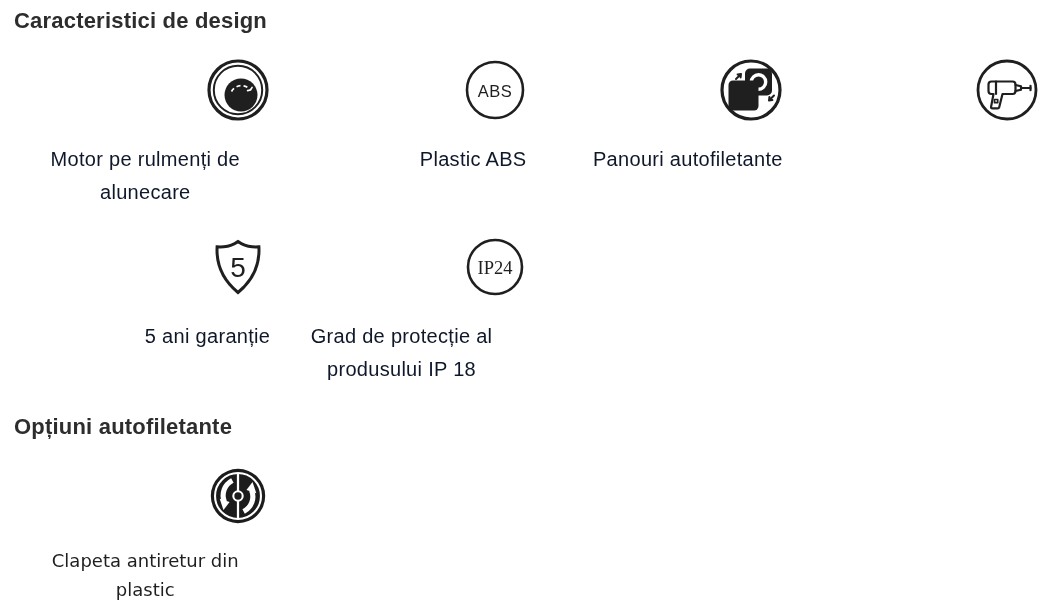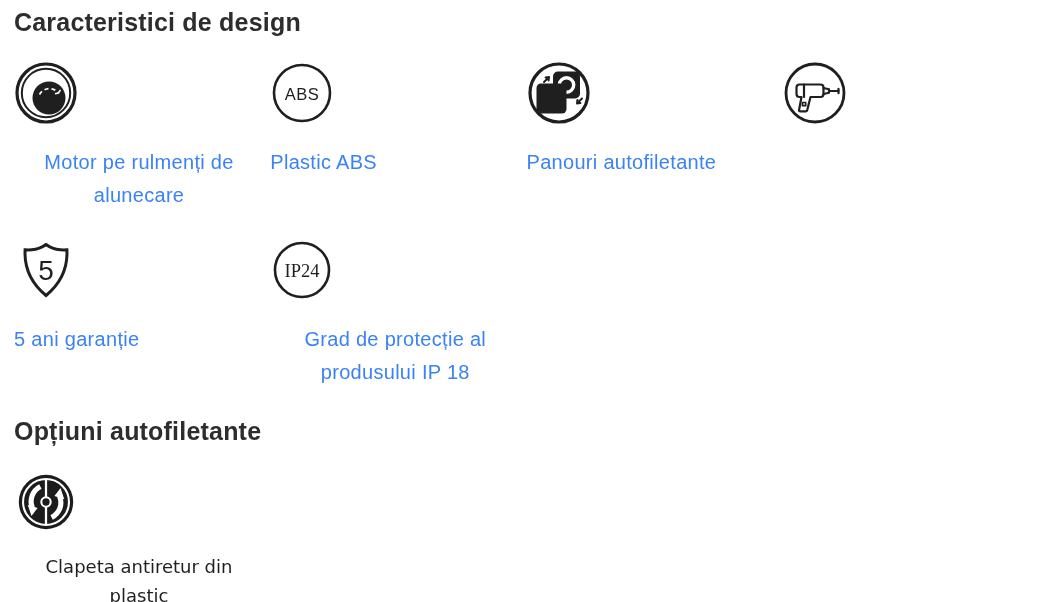--- a/index.html
+++ b/index.html
@@ -5,50 +5,50 @@
   * { margin: 0; padding: 0; box-sizing: border-box; }
   html, body { background: #ffffff; }
   body {
     width: 1053px; height: 602px;
     font-family: "Liberation Sans", sans-serif;
     color: #414141;
     overflow: hidden;
   }
   .page { padding: 8px 14px 0 14px; }
   .section-title {
-    font-size: 25px;
+    font-size: 22px;
     font-weight: 700;
     color: #2d2d2d;
     letter-spacing: 0.2px;
   }
   .section-title.first { margin-top: 0; }
   .features-grid {
     display: grid;
     grid-template-columns: repeat(4, 1fr);
     row-gap: 26px;
     margin-top: 24px;
     margin-bottom: 28px;
   }
   .feature-cell {
     display: flex;
     flex-direction: column;
-    align-items: flex-start;
+    align-items: flex-end;
     text-align: center;
   }
   .icon-wrap {
     width: 64px; height: 64px;
     display: flex; align-items: center; justify-content: center;
     color: #1f1f1f;
     margin-bottom: 21px;
   }
   .feature-label {
     font-size: 20px;
     line-height: 33px;
     letter-spacing: 0.3px;
-    color: #3b82f6;
+    color: #0f172a;
     max-width: 250px;
     min-height: 66px;
   }
   .feature-label.alt-font {
     font-family: "DejaVu Sans", sans-serif;
     font-size: 18px;
     line-height: 29px;
     letter-spacing: 0px;
     color: #1f1f1f;
     min-height: 0;

